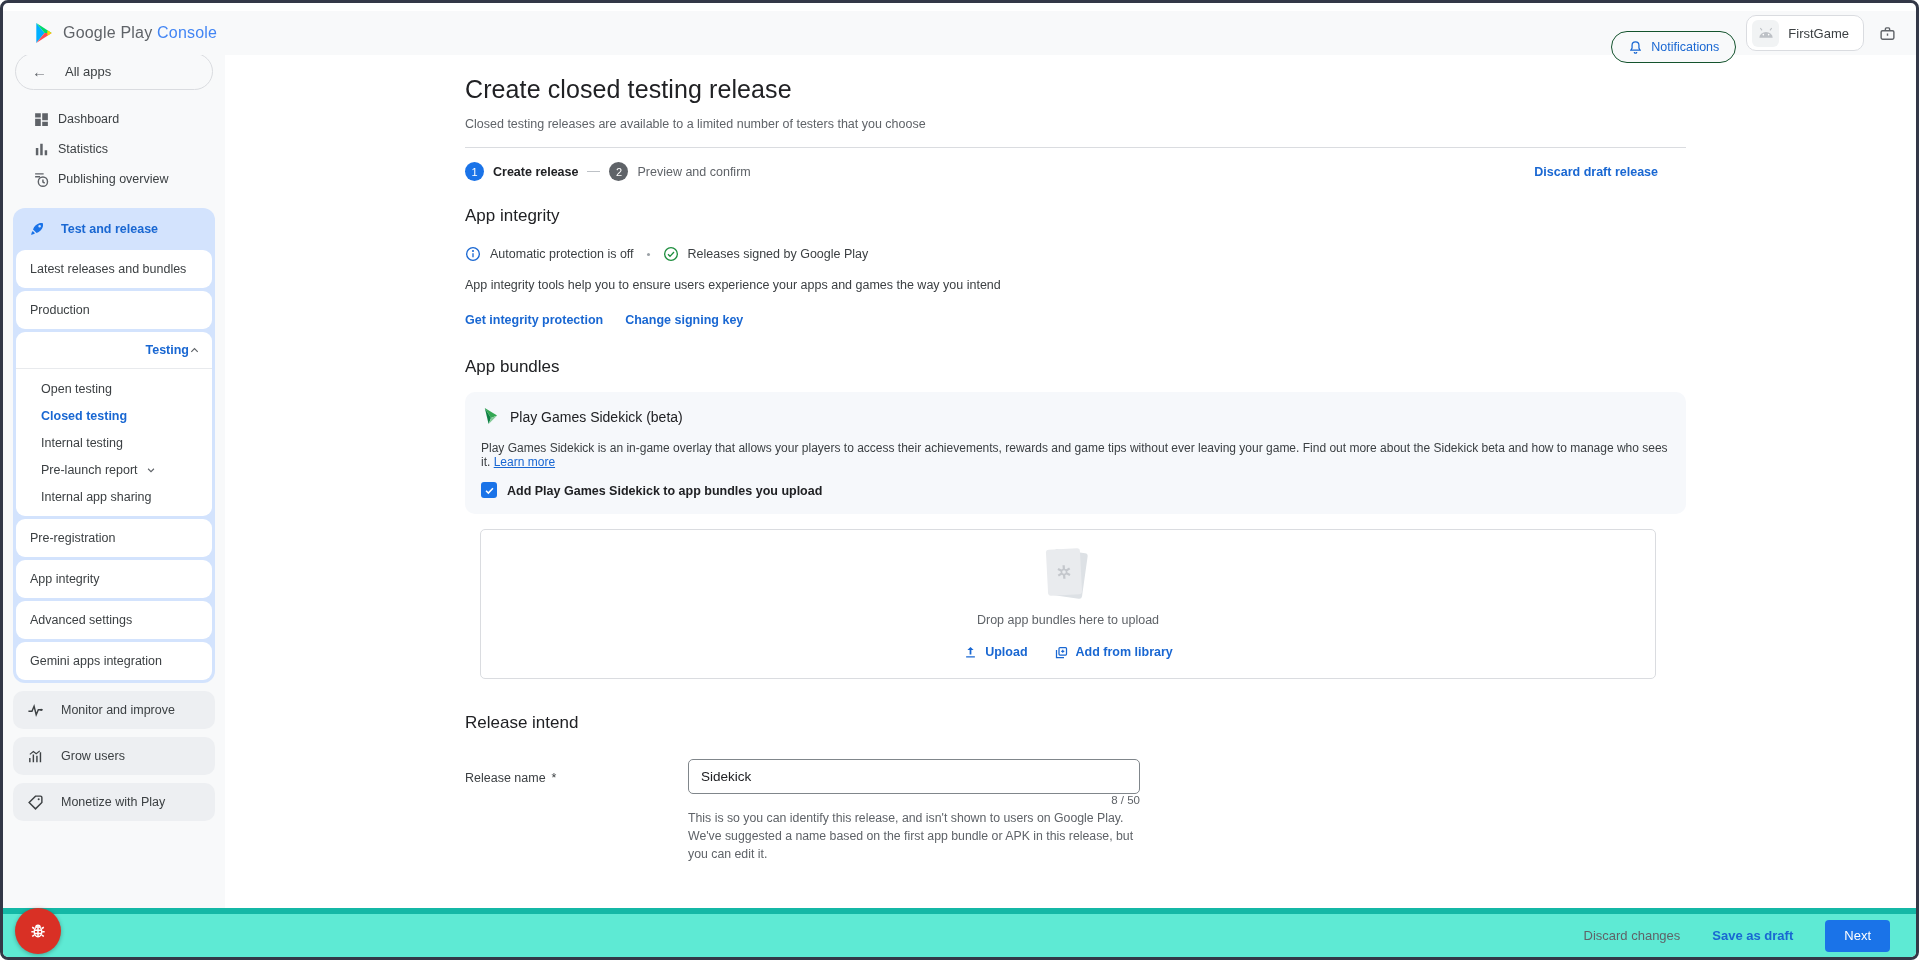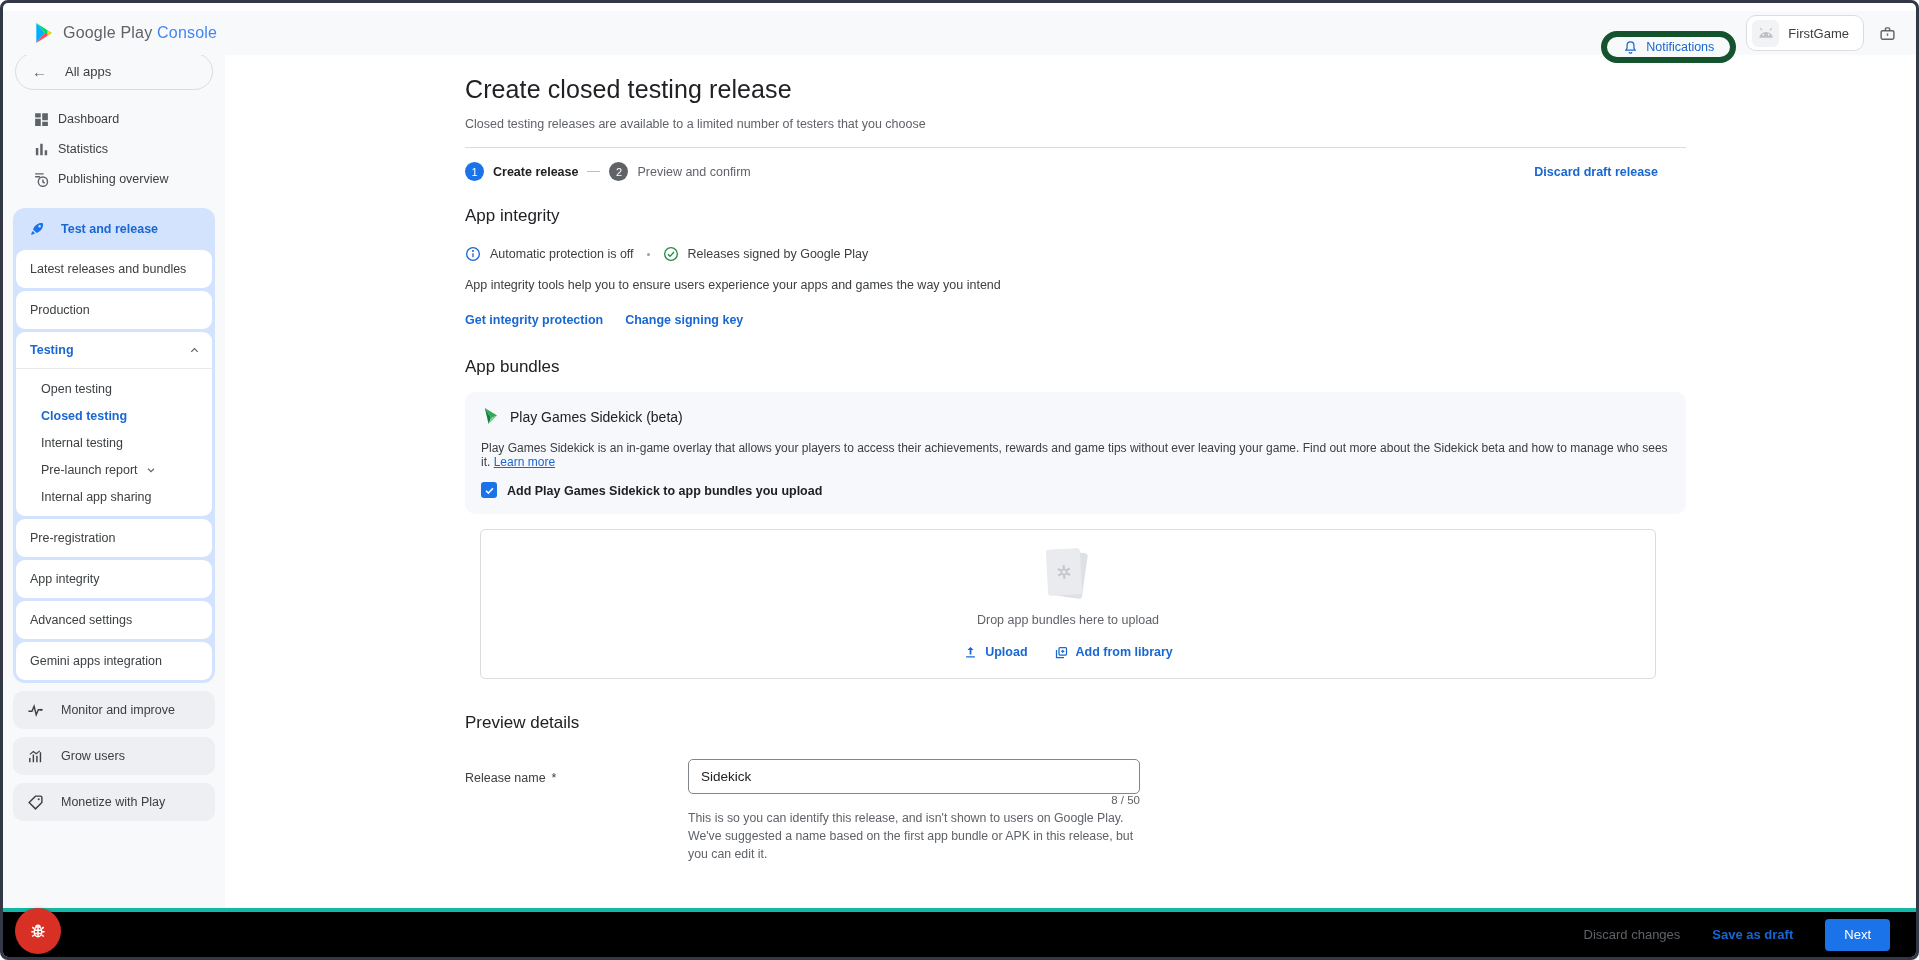--- a/index.html
+++ b/index.html
@@ -5,38 +5,38 @@
   * { box-sizing: border-box; margin: 0; padding: 0; }
   html,body { width:1919px; height:960px; font-family:"Liberation Sans", sans-serif; background:#fff; }
   .frame { position:absolute; inset:0; border:3px solid #333847; border-radius:8px; overflow:hidden; background:#fff; }
 
   
   .topbar { position:absolute; top:8px; left:0; right:0; height:44px; background:#f8f9fa; display:flex; align-items:center; padding:0 16px; z-index:20; }
   .brand { display:flex; align-items:center; gap:8px; margin-left:14px; }
   .brand-text { font-size:16px; color:#5f6368; letter-spacing:.2px; }
   .brand-text .blue { color:#4285f4; }
   .topbar-right { margin-left:auto; display:flex; align-items:center; gap:10px; }
-  .notif-pill { display:flex; align-items:center; gap:8px; height:32px; padding:0 16px; border:6px solid #14532d; border-radius:16px; background:#f8f9fa; color:#1967d2; font-size:12.5px; cursor:pointer;margin-top:28px; }
+  .notif-pill { display:flex; align-items:center; gap:8px; height:32px; padding:0 16px; border:1px solid #14532d; border-radius:16px; background:#f8f9fa; color:#1967d2; font-size:12.5px; cursor:pointer;margin-top:28px; }
   .account-pill { display:flex; align-items:center; gap:9px; height:36px; padding:4px 14px 4px 5px; border:1px solid #dadce0; border-radius:10px; background:#fff; font-size:13px; color:#3c4043; cursor:pointer; }
   .app-icon-box { width:27px; height:27px; background:#f1f3f4; border-radius:6px; display:flex; align-items:center; justify-content:center; }
   .case-btn { width:26px; height:26px; display:flex; align-items:center; justify-content:center; cursor:pointer; }
 
   
   .sidebar { position:absolute; top:44px; left:0; width:222px; bottom:49px; background:#f8f9fa; overflow:hidden; z-index:10; }
   .allapps-pill { display:flex; align-items:center; gap:18px; height:37px; margin:6px 12px 14px 12px; border:1px solid #dadce0; border-radius:19px; padding:0 16px; font-size:13px; color:#3c4043; cursor:pointer; }
   .back-arrow { font-size:15px; color:#5f6368; }
   .nav-item { display:flex; align-items:center; gap:8px; height:30px; padding-left:30px; font-size:12.5px; color:#3c4043; cursor:pointer; }
   .nav-item svg { color:#5f6368; flex:0 0 auto; }
   .group { margin:14px 10px 0 10px; background:#d3e3fd; border-radius:12px; padding:0 3px 3px 3px; }
   .group-header { display:flex; align-items:center; gap:15px; height:42px; padding-left:12px; font-size:12.5px; font-weight:bold; color:#1967d2; cursor:pointer; }
   .group-header svg { color:#1a73e8; }
   .scard { background:#fff; border-radius:9px; margin-bottom:3px; font-size:12.5px; color:#3c4043; cursor:pointer; }
   .scard.simple { height:38px; display:flex; align-items:center; padding-left:14px; }
   .testing-card { padding-bottom:6px; }
-  .testing-head { display:flex; align-items:center; justify-content:space-between; height:37px; padding:0 12px 0 14px; color:#1967d2; font-weight:bold; border-bottom:1px solid #e8eaed; cursor:pointer; }
+  .testing-head { display:flex; align-items:center; justify-content:flex-end; height:37px; padding:0 12px 0 14px; color:#1967d2; font-weight:bold; border-bottom:1px solid #e8eaed; cursor:pointer; }
   .sub-item { display:flex; align-items:center; gap:5px; height:27px; padding-left:25px; font-size:12.5px; color:#3c4043; cursor:pointer; }
   .sub-item.active { color:#1967d2; font-weight:bold; }
   .bottom-card { display:flex; align-items:center; gap:17px; height:38px; margin:8px 10px 0 10px; background:#edeff2; border-radius:10px; padding-left:14px; font-size:12.5px; color:#3c4043; cursor:pointer; }
   .bottom-card svg { color:#3c4043; }
 
   
   .main { position:absolute; top:44px; left:222px; right:0; bottom:49px; background:#fff; overflow:hidden; }
   .content { padding:28px 230px 0 240px; }
   .page-title { font-size:25px; font-weight:500; color:#202124; letter-spacing:.1px; }
   .page-subtitle { margin-top:13px; font-size:12.5px; color:#5f6368; }
@@ -81,21 +81,21 @@
   .form-label { width:223px; padding-top:12px; font-size:12.5px; color:#3c4043; }
   .req { color:#3c4043; margin-left:6px; }
   .form-control { width:452px; }
   .text-input { width:452px; height:35px; border:1px solid #80868b; border-radius:5px; padding:0 12px; font-size:13.5px; color:#202124; font-family:"Liberation Sans", sans-serif; background:#fff; }
   .counter { text-align:right; font-size:11.5px; color:#5f6368; }
   .helper { font-size:12.3px; color:#5f6368; line-height:1.45; margin-top:4px; }
   .notes-row { margin-top:32px; }
   .copy-link { display:inline-block; padding-top:12px; }
 
   
-  .footer { position:absolute; left:0; right:0; bottom:0; height:49px; background:#000000; border-top:4px solid #14b8a6; display:flex; align-items:center; justify-content:flex-end; gap:32px; padding-right:26px; z-index:30; }
+  .footer { position:absolute; left:0; right:0; bottom:0; height:49px; background:#5eead4; border-top:6px solid #14b8a6; display:flex; align-items:center; justify-content:flex-end; gap:32px; padding-right:26px; z-index:30; }
   .footer .muted { color:#5f6368; font-size:13px; cursor:default; }
   .footer .save { font-size:13px; }
   .next-btn { height:32px; padding:0 19px; background:#1a73e8; color:#fff; border:none; border-radius:4px; font-size:13px; font-family:"Liberation Sans", sans-serif; cursor:pointer; }
   .fab { position:absolute; left:12px; bottom:3px; width:46px; height:46px; border-radius:50%; background:#d93025; display:flex; align-items:center; justify-content:center; box-shadow:0 1px 4px rgba(0,0,0,.3); z-index:40; cursor:pointer; }
 </style>
 </head>
 <body>
 
 <div class="frame">
 
@@ -341,21 +341,21 @@
                 <rect x="8" y="4" width="12" height="12" rx="1.5"></rect>
                 <path d="M14 7.5v5M11.5 10h5"></path>
               </svg>
               <span>Add from library</span>
             </span>
           </div>
         </div>
       </div>
 
       <div class="sec-release">
-        <div class="h2">Preview details</div>
+        <div class="h2">Release intend</div>
 
         <div class="form-row">
           <div class="form-label">
             <span>Release name</span><span class="req">*</span>
           </div>
           <div class="form-control">
             <input class="text-input" type="text" value="Sidekick" style="">
             <div class="counter">8 / 50</div>
             <div class="helper">This is so you can identify this release, and isn't shown to users on Google Play. We've suggested a name based on the first app bundle or APK in this release, but you can edit it.</div>
           </div>

